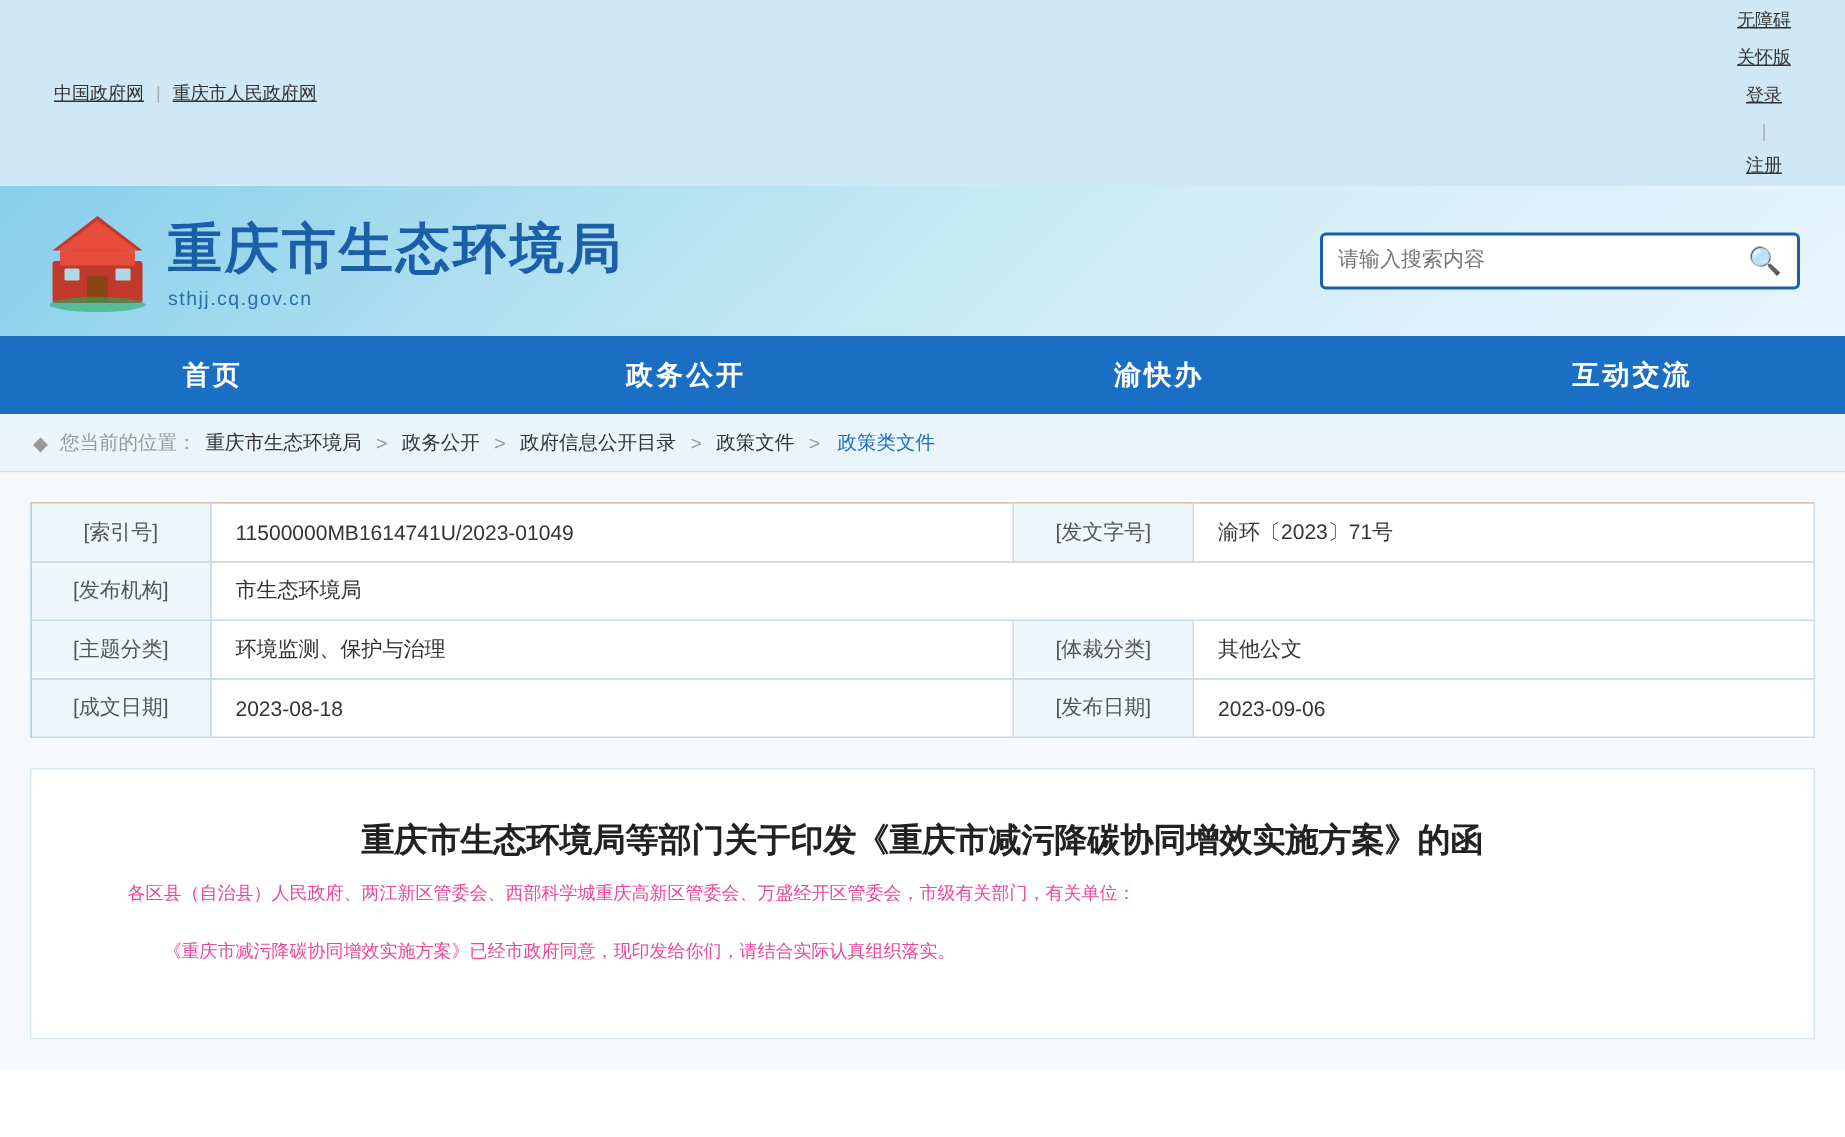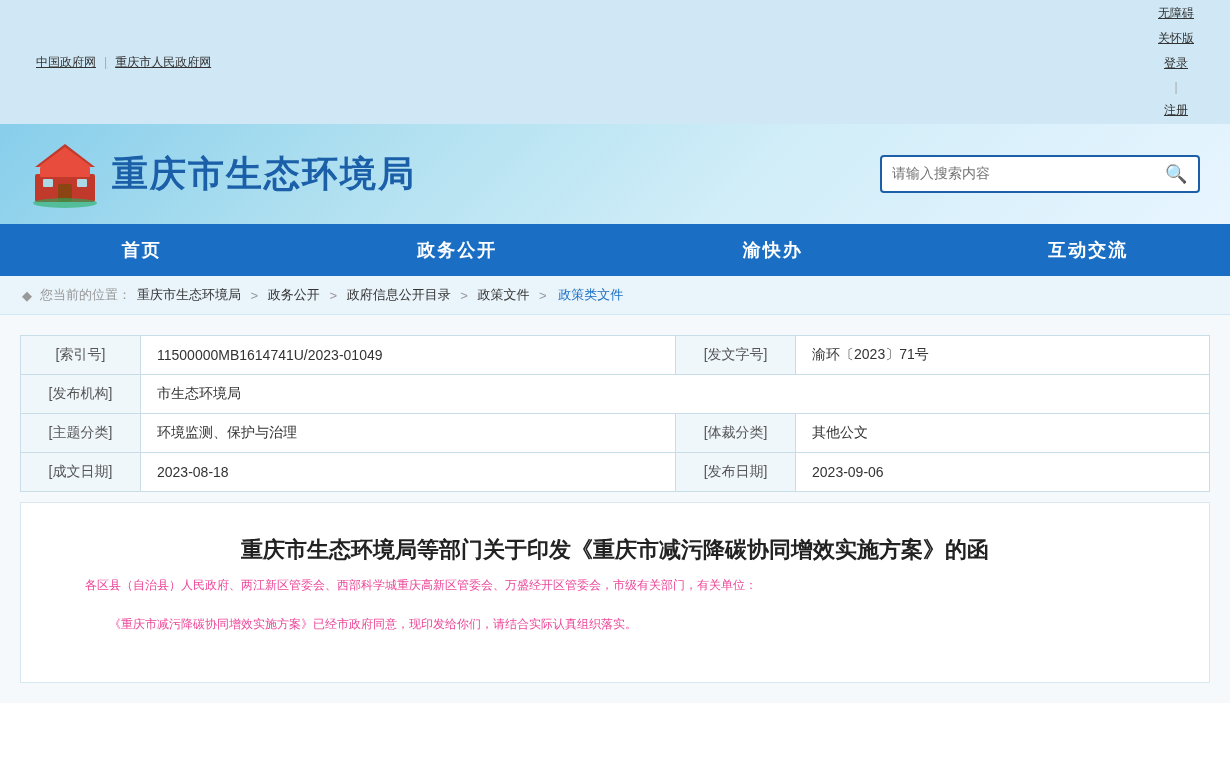--- a/index.html
+++ b/index.html
@@ -126,21 +126,21 @@
       background: #f5f9fc;
       padding: 20px;
     }
 
     
     .info-table {
       width: 100%;
       border-collapse: collapse;
       border: 1px solid #c8dde8;
       background: #f97316;
-      margin-bottom: 10px;
+      margin-bottom: 20px;
     }
     .info-table td {
       border: 1px solid #c8dde8;
       padding: 10px 16px;
       font-size: 14px;
       color: #333;
     }
     .info-table .label {
       background: #f0f7fb;
       color: #555;
@@ -213,20 +213,21 @@
 
       <rect x="28" y="45" width="14" height="18" fill="#8b4513" rx="2"></rect>
 
       <rect x="13" y="40" width="10" height="8" fill="#add8e6" rx="1"></rect>
       <rect x="47" y="40" width="10" height="8" fill="#add8e6" rx="1"></rect>
 
       <ellipse cx="35" cy="64" rx="32" ry="5" fill="#27ae60" opacity="0.6"></ellipse>
     </svg>
     <div class="logo-text">
       <span class="logo-title">重庆市生态环境局</span>
+      <span class="logo-subtitle">sthjj.cq.gov.cn</span>
     </div>
   </div>
   <div class="header-search">
     <input type="text" placeholder="请输入搜索内容" style="">
     <button class="search-icon-btn">
       <span>🔍</span>
     </button>
   </div>
 </div>
 

